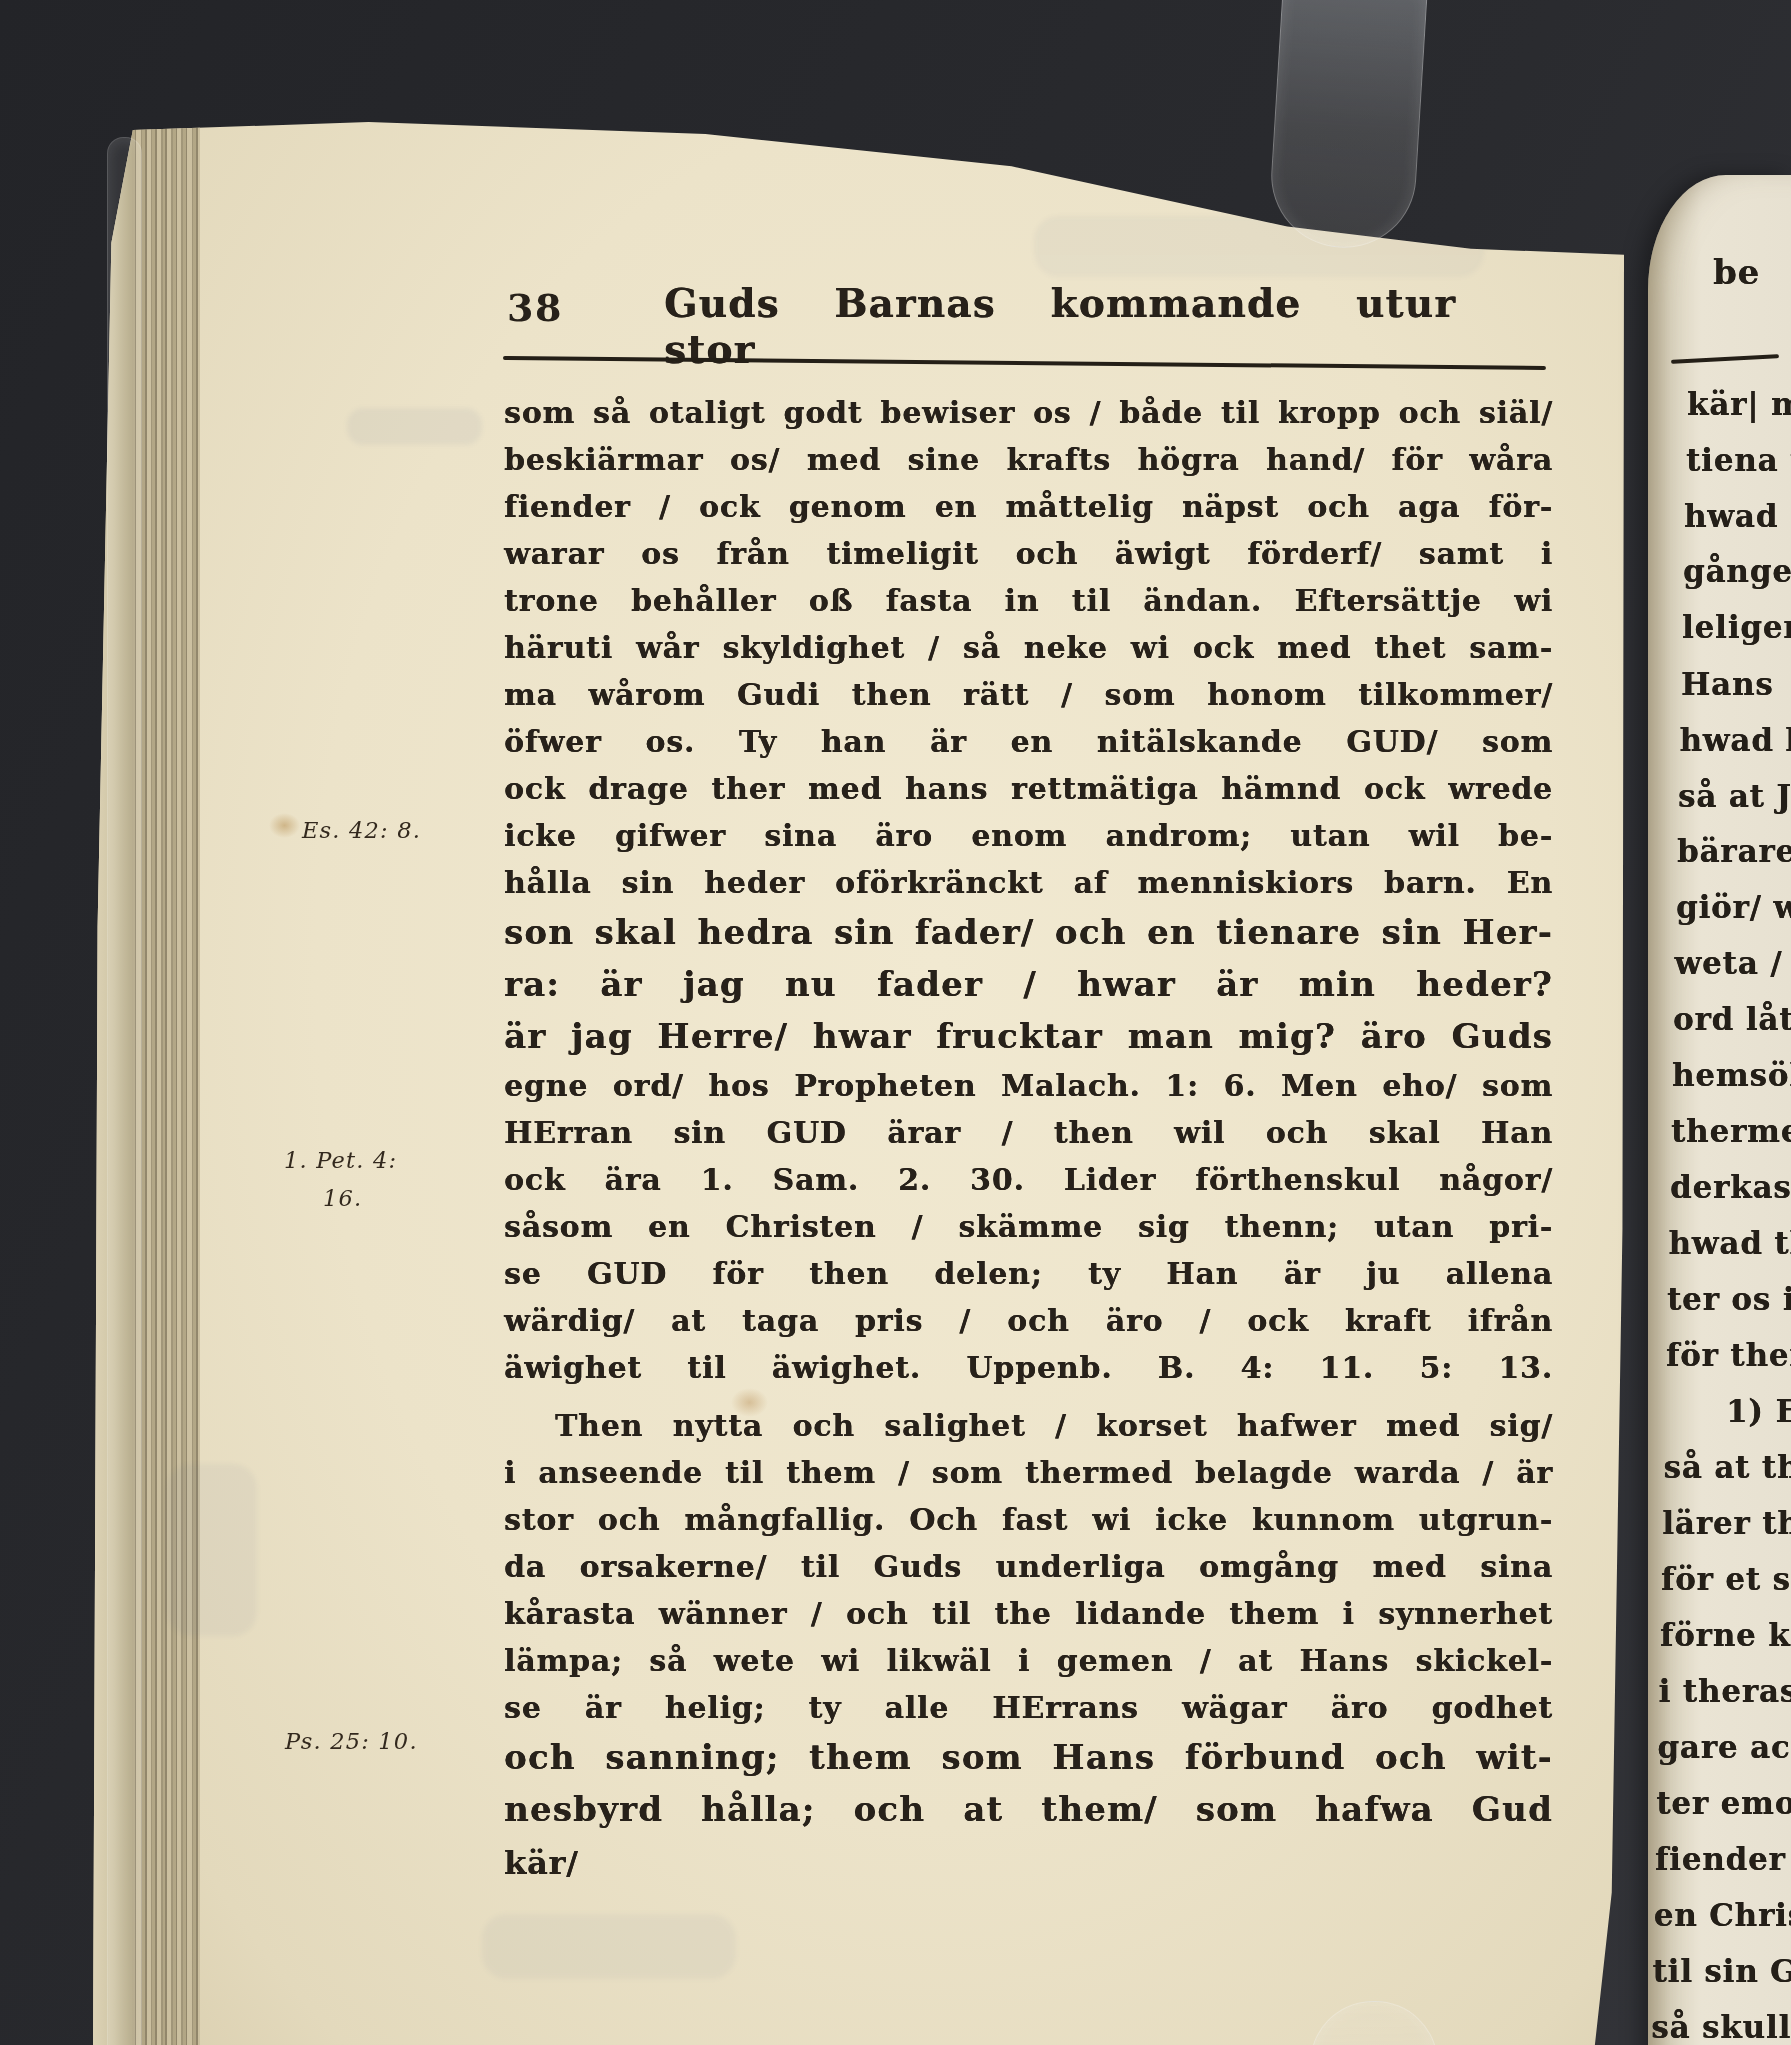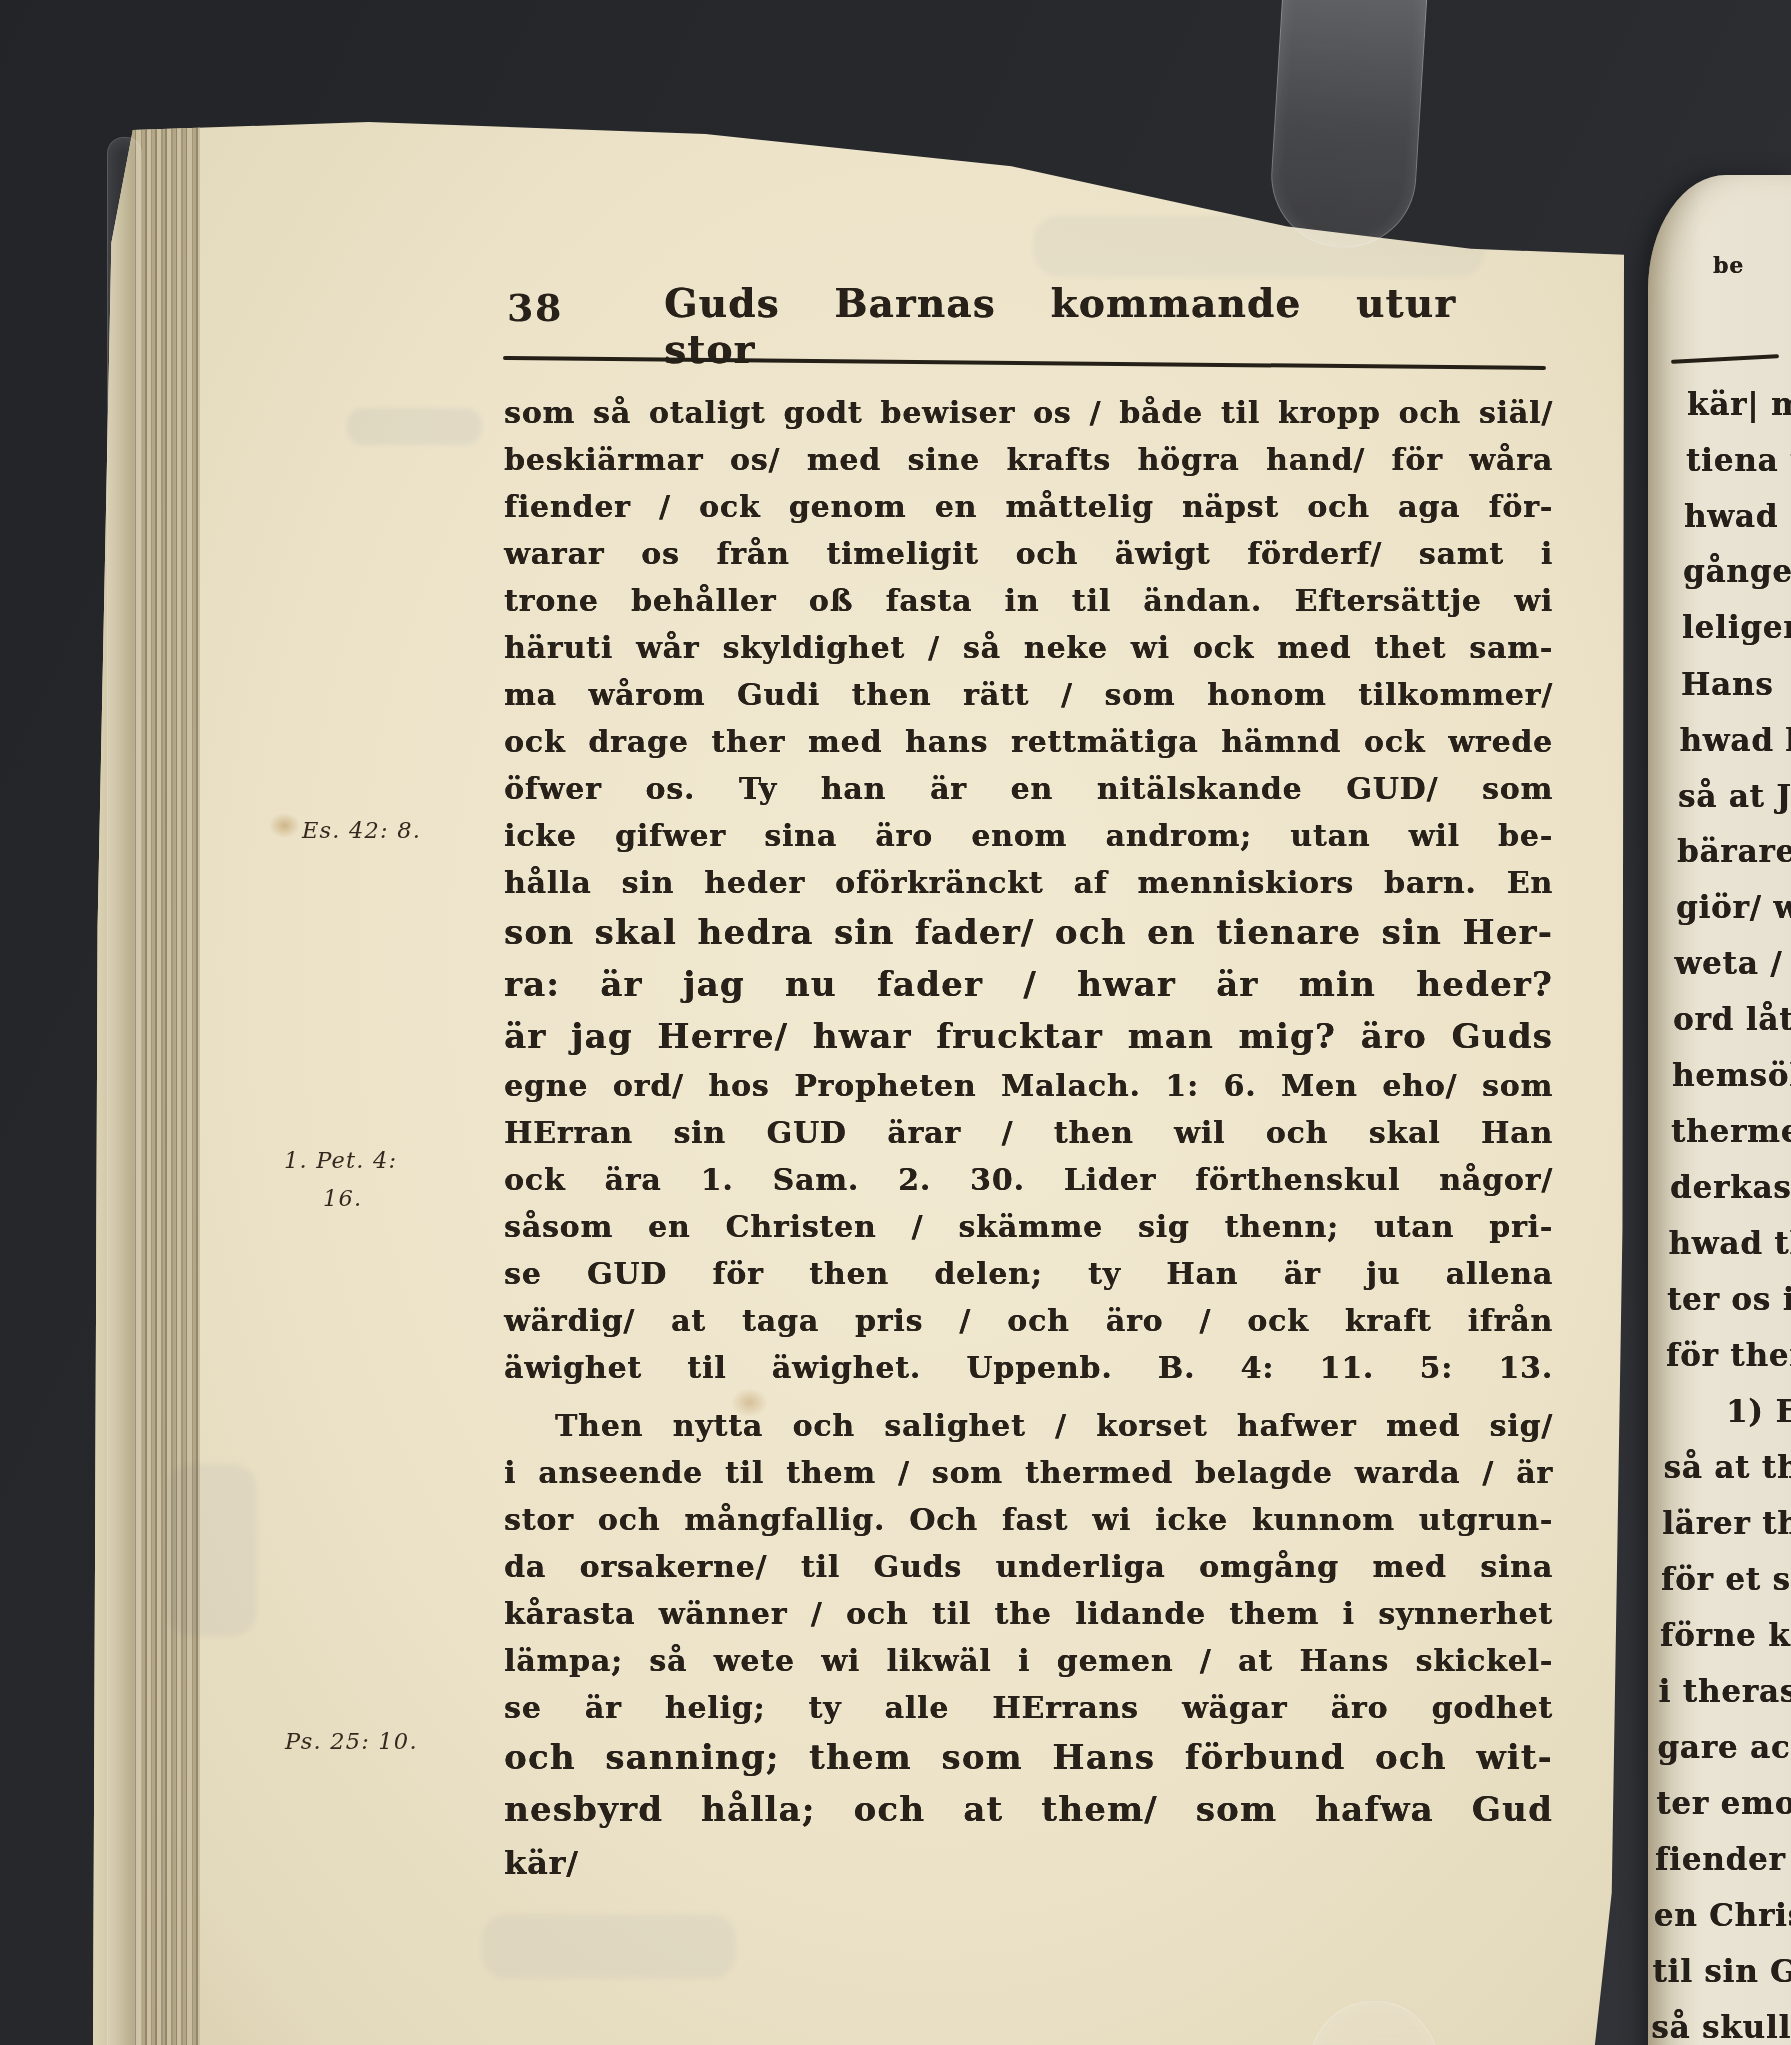--- a/index.html
+++ b/index.html
@@ -64,21 +64,21 @@
     position:absolute;left:1648px;top:175px;width:143px;height:1969px;
     background:linear-gradient(90deg,#c9c0a8 0px,#ddd6c2 22.5px,#eae4d4 53px,#e7e1d1 100%);
     border-radius:78px 0 0 61px / 115px 0 0 90px;
     box-shadow:inset 22.5px 0 33px -16.4px rgba(120,105,75,0.55), -7.4px 0 20.5px rgba(0,0,0,0.35);
     overflow:visible;
   }
   .facing-frag{
     position:absolute;font-size:31px;font-weight:700;color:#241f18;white-space:nowrap;
     letter-spacing:0.8px;text-shadow:0.2px 0 0 currentColor;
   }
-  .facing-header{font-size:22px;}
+  .facing-header{font-size:34px;}
   .facing-rule{
     position:absolute;left:22.5px;top:182px;width:108px;height:3.7px;background:#241f17;border-radius:2px;
     transform:rotate(-3deg);
   }
   
   .strap{
     position:absolute;
     background:linear-gradient(180deg,rgba(205,210,215,0.34),rgba(228,228,226,0.16) 55%,rgba(240,238,232,0.10));
     border:1.2px solid rgba(250,250,250,0.30);
     box-shadow:inset 0 0 16.4px rgba(255,255,255,0.12);
@@ -122,22 +122,22 @@
   </div>
 
   <div class="body-text">
       <div class="line ">som så otaligt godt bewiser os / både til kropp och siäl/</div>
       <div class="line ">beskiärmar os/ med sine krafts högra hand/ för wåra</div>
       <div class="line ">fiender / ock genom en måttelig näpst och aga för-</div>
       <div class="line ">warar os från timeligit och äwigt förderf/ samt i</div>
       <div class="line ">trone behåller oß fasta in til ändan. Eftersättje wi</div>
       <div class="line ">häruti wår skyldighet / så neke wi ock med thet sam-</div>
       <div class="line ">ma wårom Gudi then rätt / som honom tilkommer/</div>
+      <div class="line ">öfwer os. Ty han är en nitälskande GUD/ som</div>
       <div class="line ">ock drage ther med hans rettmätiga hämnd ock wrede</div>
-      <div class="line ">öfwer os. Ty han är en nitälskande GUD/ som</div>
       <div class="line ">icke gifwer sina äro enom androm; utan wil be-</div>
       <div class="line ">hålla sin heder oförkränckt af menniskiors barn. En</div>
       <div class="line emph">son skal hedra sin fader/ och en tienare sin Her-</div>
       <div class="line emph">ra: är jag nu fader / hwar är min heder?</div>
       <div class="line emph">är jag Herre/ hwar frucktar man mig? äro Guds</div>
       <div class="line ">egne ord/ hos Propheten Malach. 1: 6. Men eho/ som</div>
       <div class="line ">HErran sin GUD ärar / then wil och skal Han</div>
       <div class="line ">ock ära 1. Sam. 2. 30. Lider förthenskul någor/</div>
       <div class="line ">såsom en Christen / skämme sig thenn; utan pri-</div>
       <div class="line ">se GUD för then delen; ty Han är ju allena</div>

